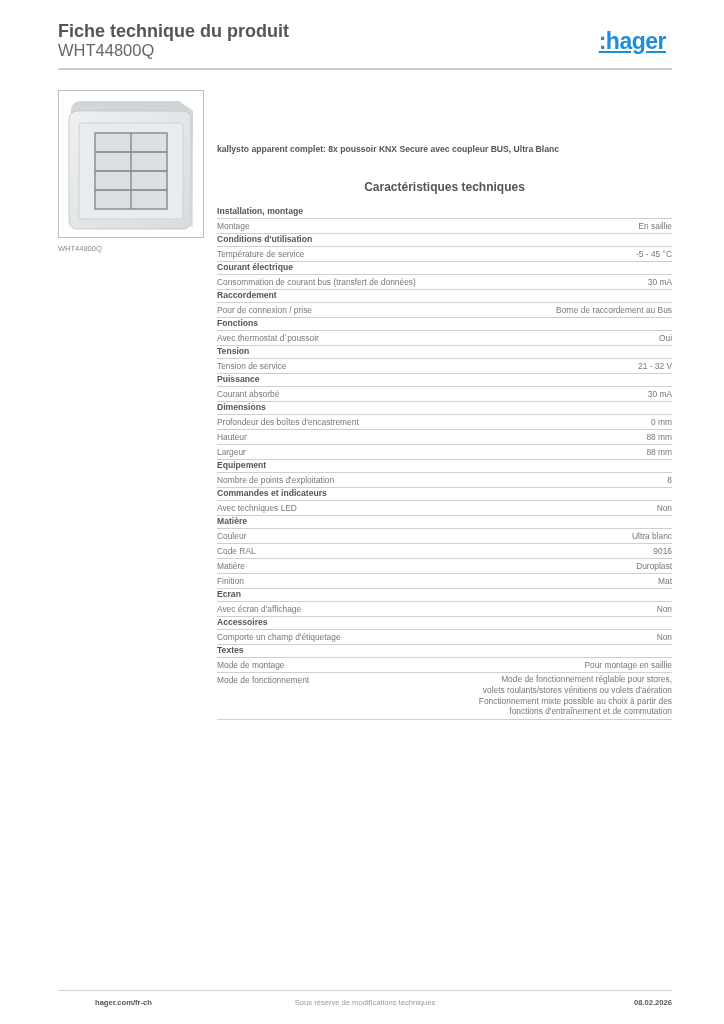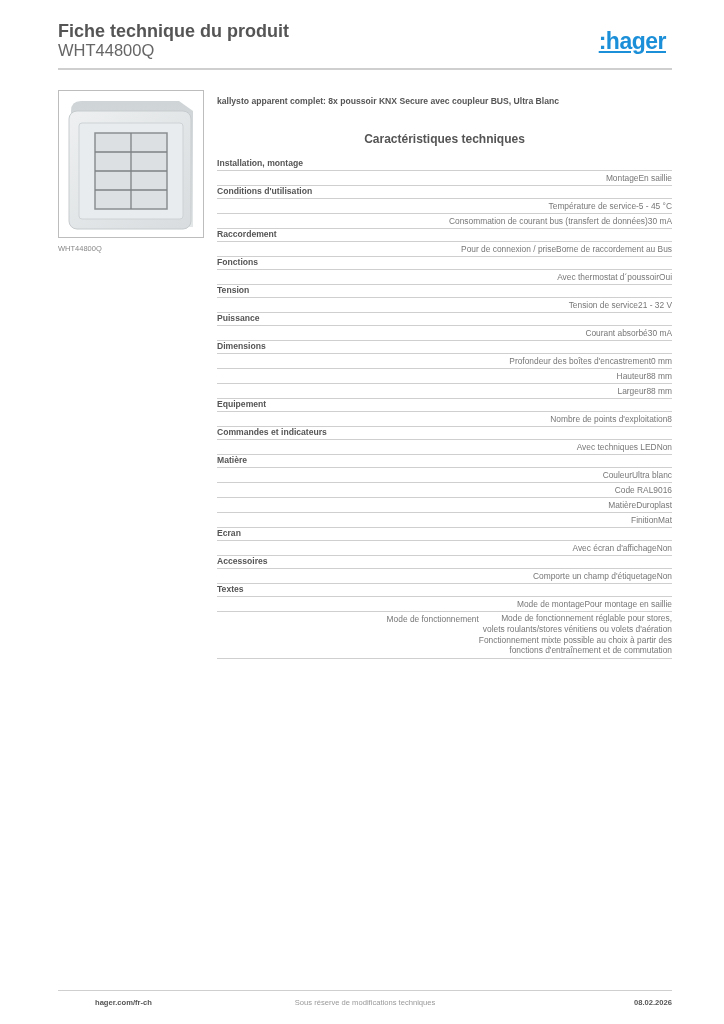--- a/index.html
+++ b/index.html
@@ -10,26 +10,26 @@
     .title { font-size: 18px; font-weight: bold; color: #555; line-height: 19px; }
     .subtitle { font-size: 16.5px; color: #666; line-height: 19px; }
     .logo { position: absolute; right: 6px; top: 6px; font-size: 23px; font-weight: bold; color: #1c8fd9; letter-spacing: -0.5px; text-decoration: underline; }
     .header-rule { position: absolute; left: 58px; top: 68px; width: 614px; height: 2px; background: #cfcfcf; }
 
     .image-box { position: absolute; left: 58px; top: 90px; width: 146px; height: 148px; border: 1px solid #bdbdbd; background: #fff; }
     .device { position: absolute; left: 6px; top: 6px; width: 132px; height: 135px; }
     .image-caption { position: absolute; left: 58px; top: 244px; font-size: 7.5px; color: #888; }
 
     .content { position: absolute; left: 217px; top: 96px; width: 455px; }
-    .product-desc { font-size: 8.6px; font-weight: bold; color: #555; height: 36px; }
+    .product-desc { font-size: 8.6px; font-weight: bold; color: #555; height: 36px; margin-top: 48px; }
     .specs-title { font-size: 12px; font-weight: bold; color: #555; height: 26px; text-align: center; }
 
     .group { }
     .group-title { font-size: 8.6px; font-weight: bold; color: #555; line-height: 11px; padding-bottom: 1px; border-bottom: 1px solid #cfcfcf; }
-    .row { display: flex; justify-content: flex-end; font-size: 8.4px; color: #777; line-height: 13px; padding-top: 1px; border-bottom: 1px solid #cfcfcf; }
+    .row { display: flex; justify-content: space-between; font-size: 8.4px; color: #777; line-height: 13px; padding-top: 1px; border-bottom: 1px solid #cfcfcf; }
     .row .k { white-space: nowrap; }
     .row .v { text-align: right; white-space: nowrap; }
     .row.multi .v { line-height: 10.8px; padding-bottom: 2px; }
 
     .footer-rule { position: absolute; left: 58px; top: 990px; width: 614px; height: 1px; background: #cfcfcf; }
     .footer { position: absolute; left: 58px; top: 998px; width: 614px; font-size: 7.6px; }
     .footer .left { position: absolute; left: 0; font-weight: bold; color: #555; margin-left: 37px; }
     .footer .center { position: absolute; left: 0; width: 100%; text-align: center; color: #999; }
     .footer .right { position: absolute; right: 0; font-weight: bold; color: #555; }
   </style>
@@ -79,20 +79,21 @@
         </div>
       </div>
       <div class="group">
         <div class="group-title">Conditions d'utilisation</div>
         <div class="row">
           <span class="k">Température de service</span>
           <span class="v">-5 - 45 °C</span>
         </div>
       </div>
       <div class="group">
+        <div class="group-title">Courant électrique</div>
         <div class="row">
           <span class="k">Consommation de courant bus (transfert de données)</span>
           <span class="v">30 mA</span>
         </div>
       </div>
       <div class="group">
         <div class="group-title">Raccordement</div>
         <div class="row">
           <span class="k">Pour de connexion / prise</span>
           <span class="v">Borne de raccordement au Bus</span>

